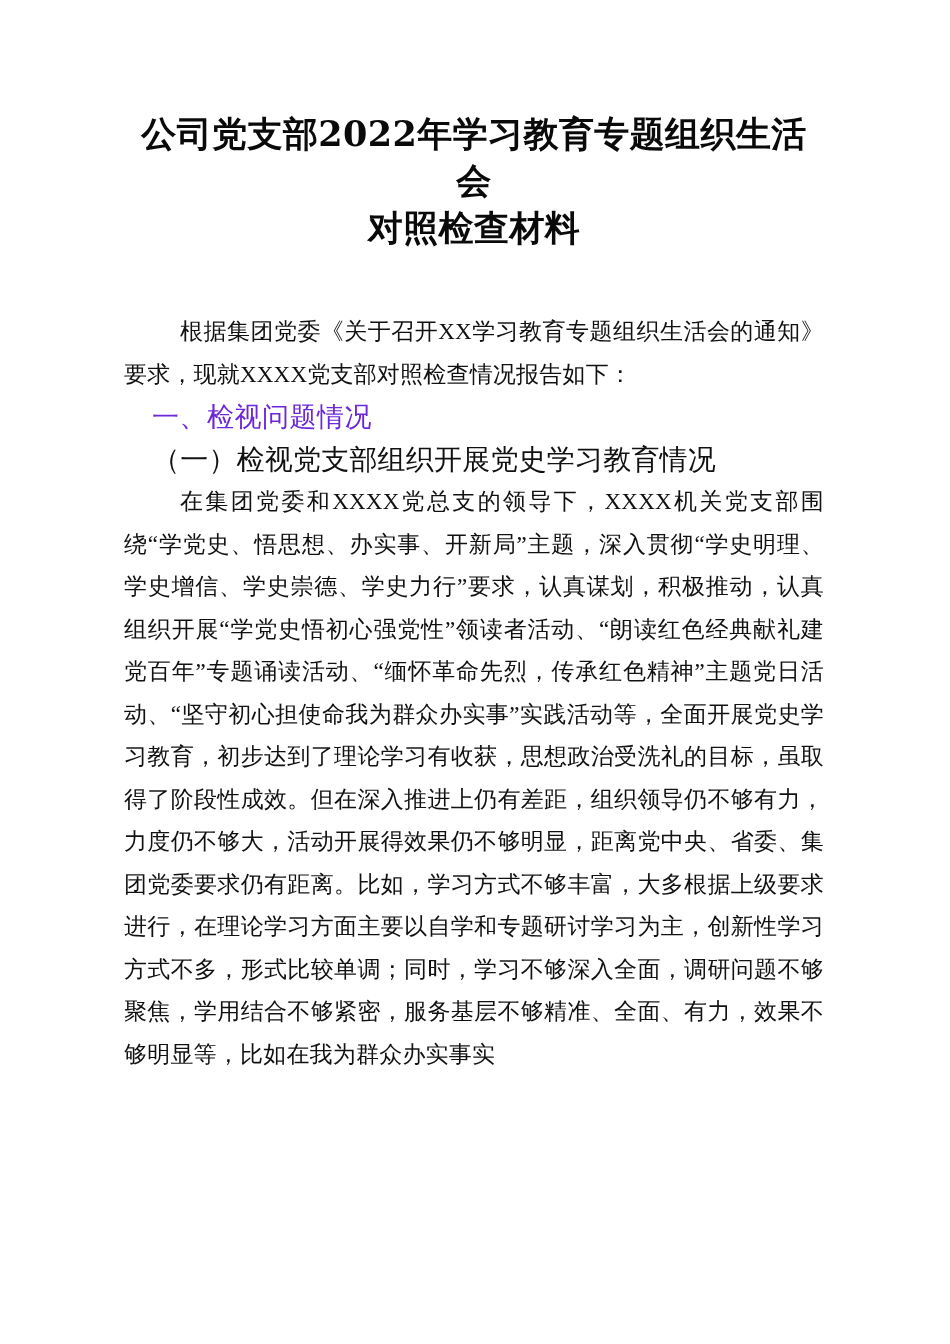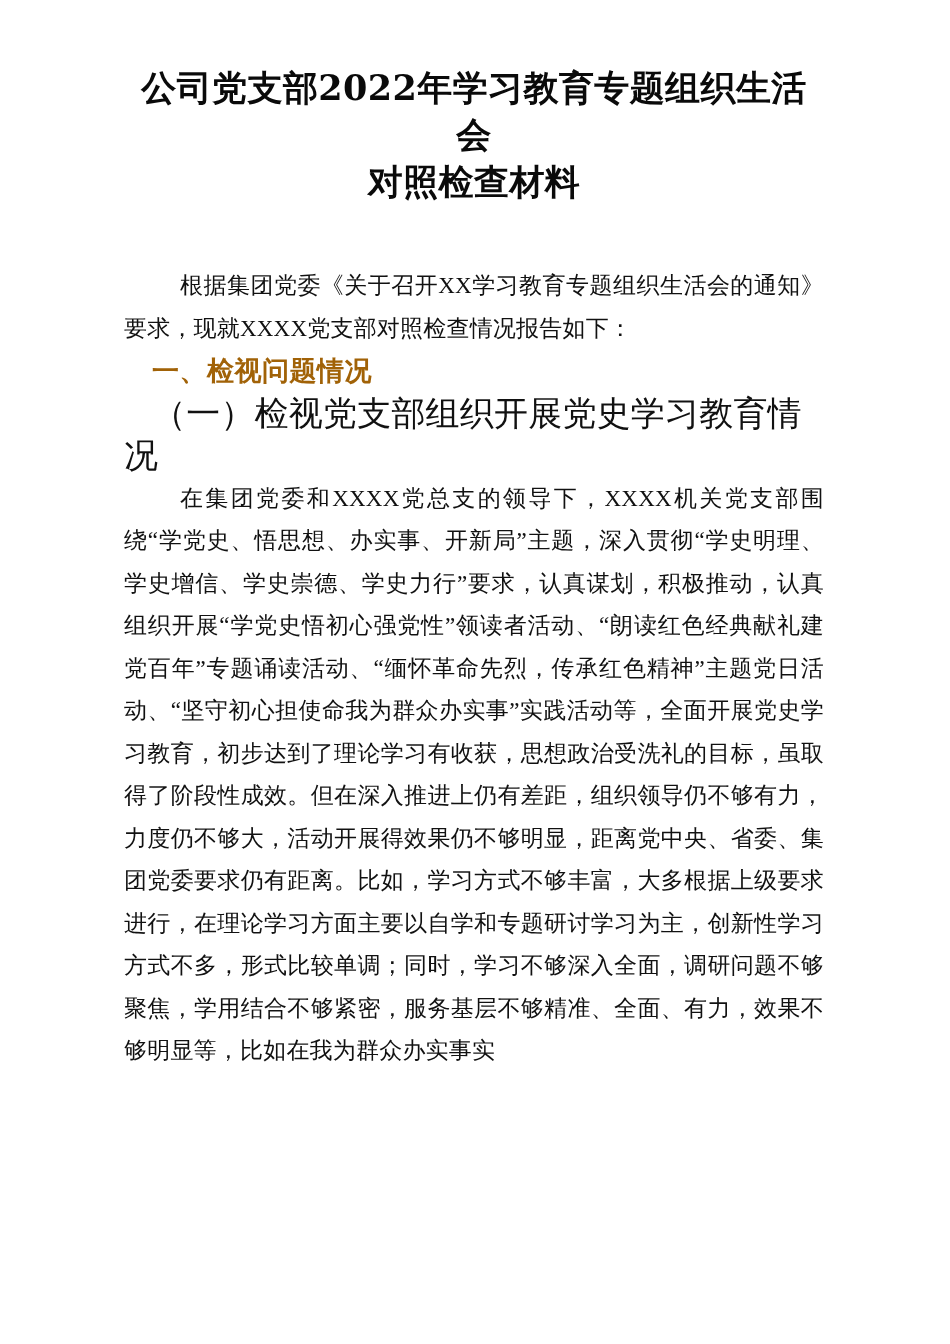--- a/index.html
+++ b/index.html
@@ -29,21 +29,21 @@
   .content {
     position: absolute;
     left: 124px;
     top: 0;
     width: 700px;
   }
 
   
   .doc-title {
     margin: 0;
-    padding-top: 64px;
+    padding-top: 110px;
     font-family: "DejaVu Serif", "Liberation Serif", serif;
     font-weight: bold;
     font-size: 35px;
     line-height: 47px;
     text-align: center;
     letter-spacing: 0.4px;
     color: #0a0a0a;
   }
 
   
@@ -62,33 +62,33 @@
   .para.indent {
     text-indent: 56px;
   }
 
   .gap-after-title { height: 60px; }
 
   
   .heading-1 {
     margin: 0;
     font-family: "DejaVu Sans", "Liberation Sans", sans-serif;
-    font-weight: bold;
+    font-weight: normal;
     font-size: 27px;
     line-height: 42.5px;
     text-indent: 28px;
     letter-spacing: 0.5px;
-    color: #a16207;
+    color: #6d28d9;
   }
 
   
   .heading-2 {
     margin: 0;
     font-family: "Liberation Serif", "DejaVu Serif", serif;
-    font-size: 34px;
+    font-size: 28px;
     line-height: 42.5px;
     text-indent: 28px;
     letter-spacing: 0.2px;
     color: #111111;
   }
 </style>
 </head>
 <body>
 
 <div class="page">

